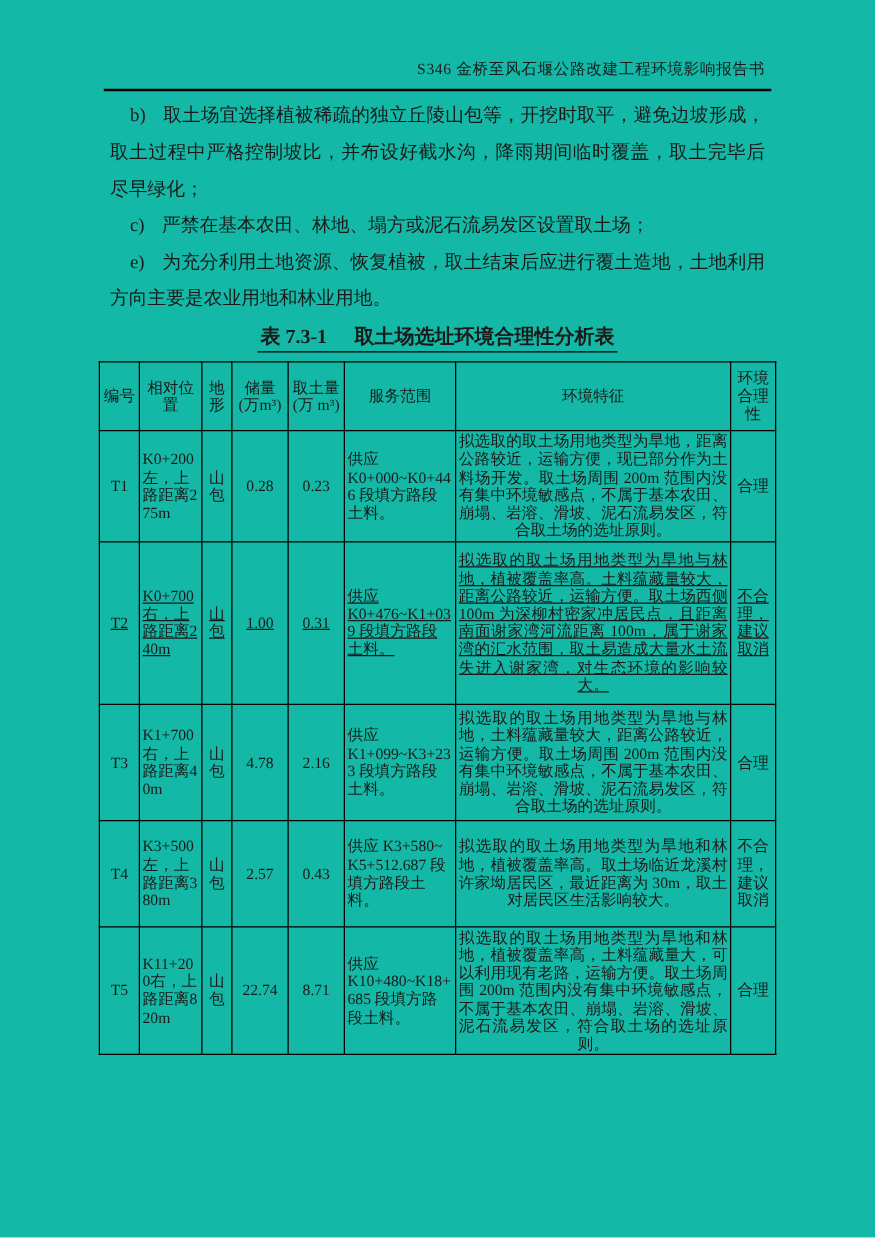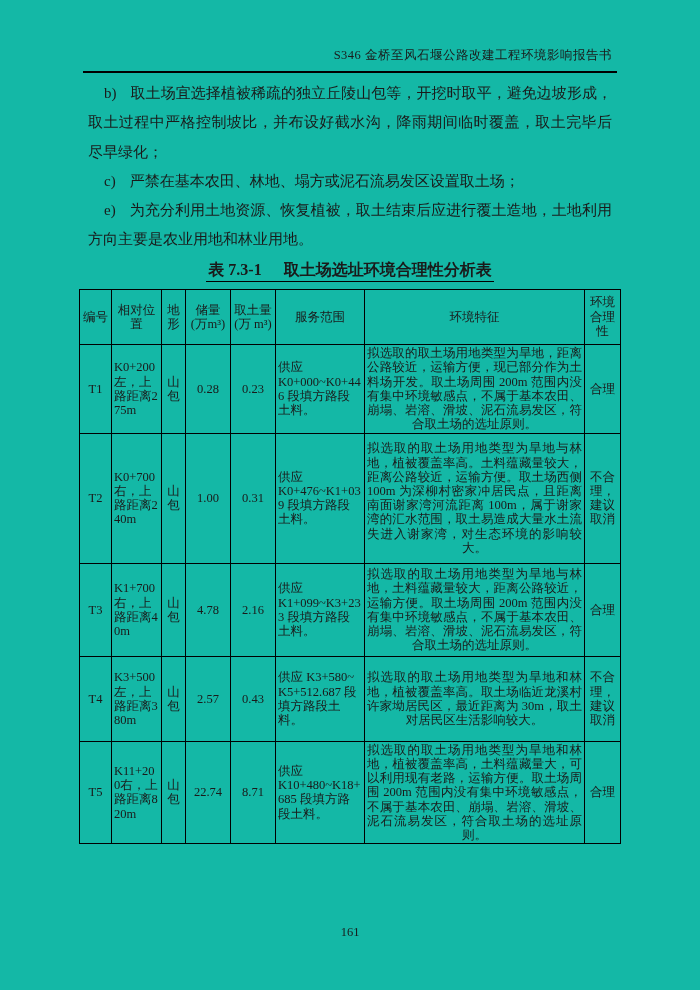--- a/index.html
+++ b/index.html
@@ -68,21 +68,21 @@
   td.loc { text-align: left; word-break: break-all; }
   td.svc { text-align: left; word-break: break-all; white-space: pre-wrap; }
   td.rat { text-align: center; word-break: break-all; }
   td.feat {
     text-align: justify;
     text-align-last: center;
     padding: 2px 4px;
   }
   tr.hrow  > * { height: 55px; }
   tr.row-0 > * { height: 89px; }
-  tr.row-1 > * { height: 130px; }
+  tr.row-1 > * { height: 130px; text-decoration: underline; }
   tr.row-2 > * { height: 93px; font-family: Liberation Serif, serif; }
   tr.row-3 > * { height: 85px; }
   tr.row-4 > * { height: 95px; }
   
   .footer {
     position: absolute;
     top: 925px;
     left: 0;
     width: 100%;
     text-align: center;
@@ -181,17 +181,14 @@
         <td class="c">22.74</td>
         <td class="c">8.71</td>
         <td class="svc">供应
 K10+480~K18+685 段填方路段土料。</td>
         <td class="feat">拟选取的取土场用地类型为旱地和林地，植被覆盖率高，土料蕴藏量大，可以利用现有老路，运输方便。取土场周围 200m 范围内没有集中环境敏感点，不属于基本农田、崩塌、岩溶、滑坡、泥石流易发区，符合取土场的选址原则。</td>
         <td class="rat">合理</td>
       </tr>
     </tbody>
   </table>
 
-  <div class="footer">
-    <span>161</span>
-  </div>
 
 </div>
 
 </body></html>

